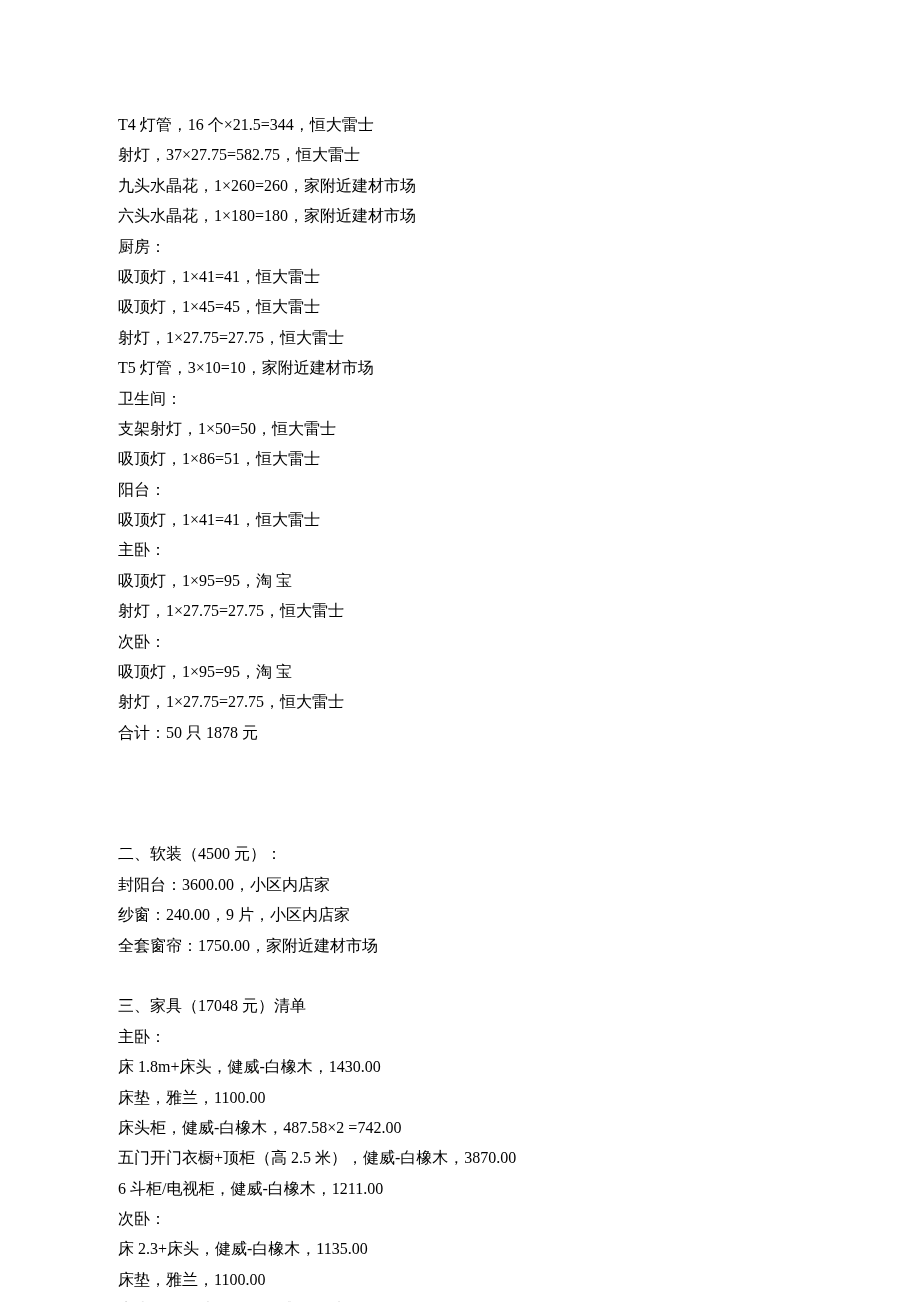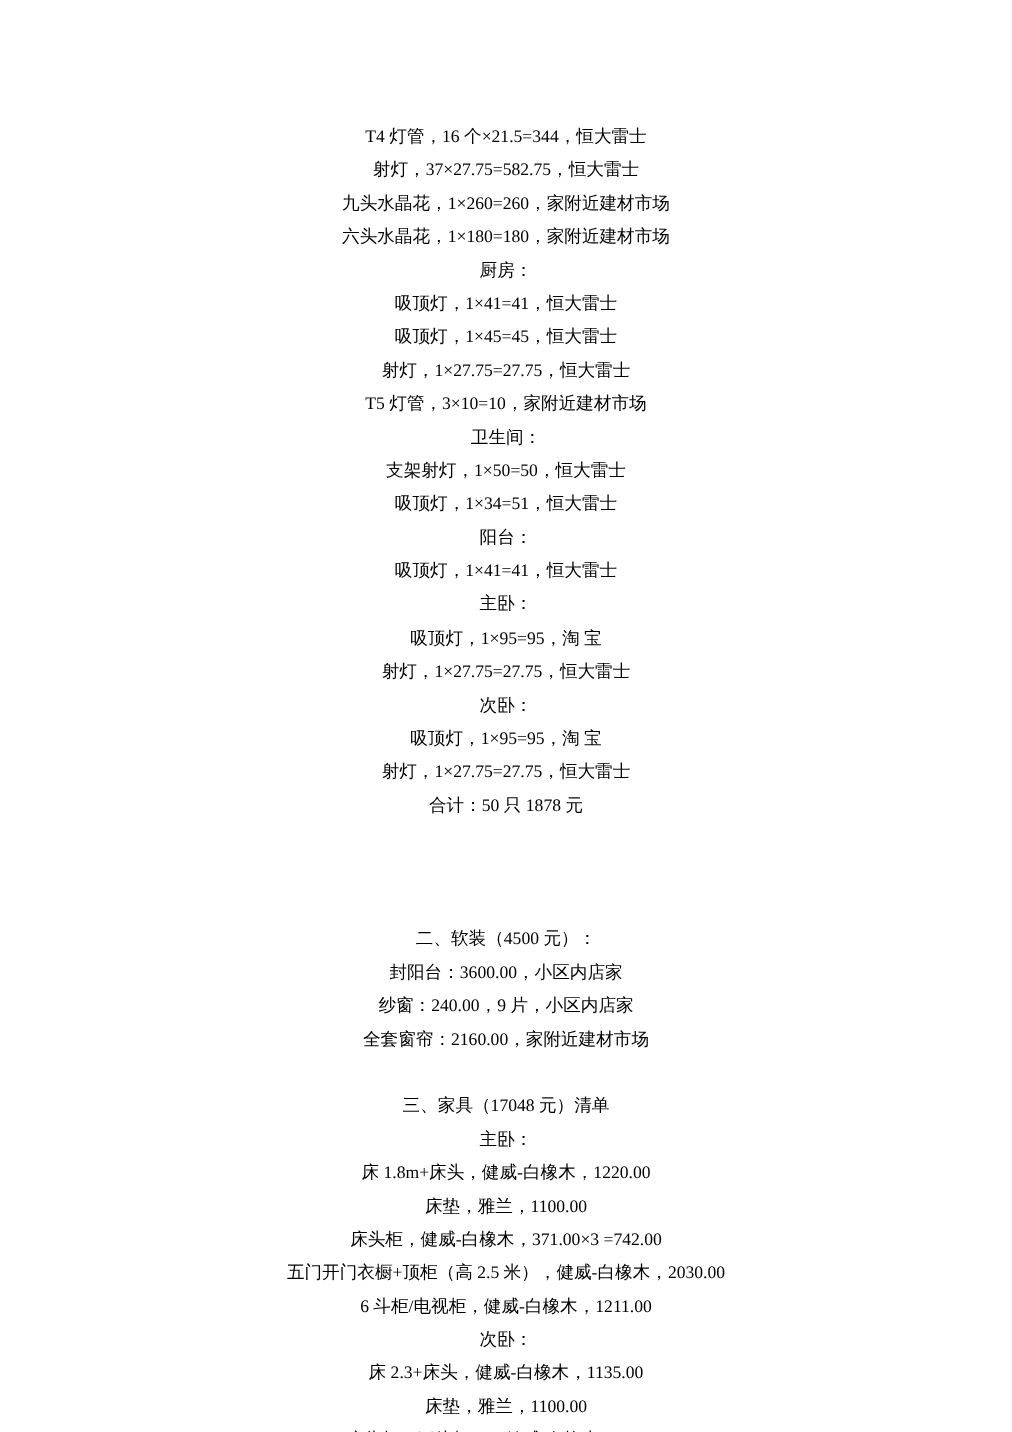--- a/index.html
+++ b/index.html
@@ -8,21 +8,20 @@
       line-height: 1.9;
       color: #000;
       background: #fff;
       margin: 0;
       padding: 110px 118px 60px 118px;
       width: 920px;
       box-sizing: border-box;
     }
     .line {
       white-space: pre-wrap;
-      text-align: center;
     }
     .blank {
       height: 1.9em;
     }
     .section-gap {
       height: 5.7em;
     }
   </style>
 </head>
 <body>
@@ -31,43 +30,43 @@
 <div class="line">射灯，37×27.75=582.75，恒大雷士</div>
 <div class="line">九头水晶花，1×260=260，家附近建材市场</div>
 <div class="line">六头水晶花，1×180=180，家附近建材市场</div>
 <div class="line">厨房：</div>
 <div class="line">吸顶灯，1×41=41，恒大雷士</div>
 <div class="line">吸顶灯，1×45=45，恒大雷士</div>
 <div class="line">射灯，1×27.75=27.75，恒大雷士</div>
 <div class="line">T5 灯管，3×10=10，家附近建材市场</div>
 <div class="line">卫生间：</div>
 <div class="line">支架射灯，1×50=50，恒大雷士</div>
-<div class="line">吸顶灯，1×34=51，恒大雷士</div>
+<div class="line">吸顶灯，1×86=51，恒大雷士</div>
 <div class="line">阳台：</div>
 <div class="line">吸顶灯，1×41=41，恒大雷士</div>
 <div class="line">主卧：</div>
 <div class="line">吸顶灯，1×95=95，淘 宝</div>
 <div class="line">射灯，1×27.75=27.75，恒大雷士</div>
 <div class="line">次卧：</div>
 <div class="line">吸顶灯，1×95=95，淘 宝</div>
 <div class="line">射灯，1×27.75=27.75，恒大雷士</div>
 <div class="line">合计：50 只 1878 元</div>
 
 <div class="section-gap"></div>
 
 <div class="line">二、软装（4500 元）：</div>
 <div class="line">封阳台：3600.00，小区内店家</div>
 <div class="line">纱窗：240.00，9 片，小区内店家</div>
-<div class="line">全套窗帘：2160.00，家附近建材市场</div>
+<div class="line">全套窗帘：1750.00，家附近建材市场</div>
 
 <div class="blank"></div>
 
 <div class="line">三、家具（17048 元）清单</div>
 <div class="line">主卧：</div>
-<div class="line">床 1.8m+床头，健威-白橡木，1220.00</div>
+<div class="line">床 1.8m+床头，健威-白橡木，1430.00</div>
 <div class="line">床垫，雅兰，1100.00</div>
-<div class="line">床头柜，健威-白橡木，371.00×3 =742.00</div>
-<div class="line">五门开门衣橱+顶柜（高 2.5 米），健威-白橡木，2030.00</div>
+<div class="line">床头柜，健威-白橡木，487.58×2 =742.00</div>
+<div class="line">五门开门衣橱+顶柜（高 2.5 米），健威-白橡木，3870.00</div>
 <div class="line">6 斗柜/电视柜，健威-白橡木，1211.00</div>
 <div class="line">次卧：</div>
 <div class="line">床 2.3+床头，健威-白橡木，1135.00</div>
 <div class="line">床垫，雅兰，1100.00</div>
 <div class="line">床头柜（三斗柜），健威-白橡木，370.00</div>
 
 </body></html>

